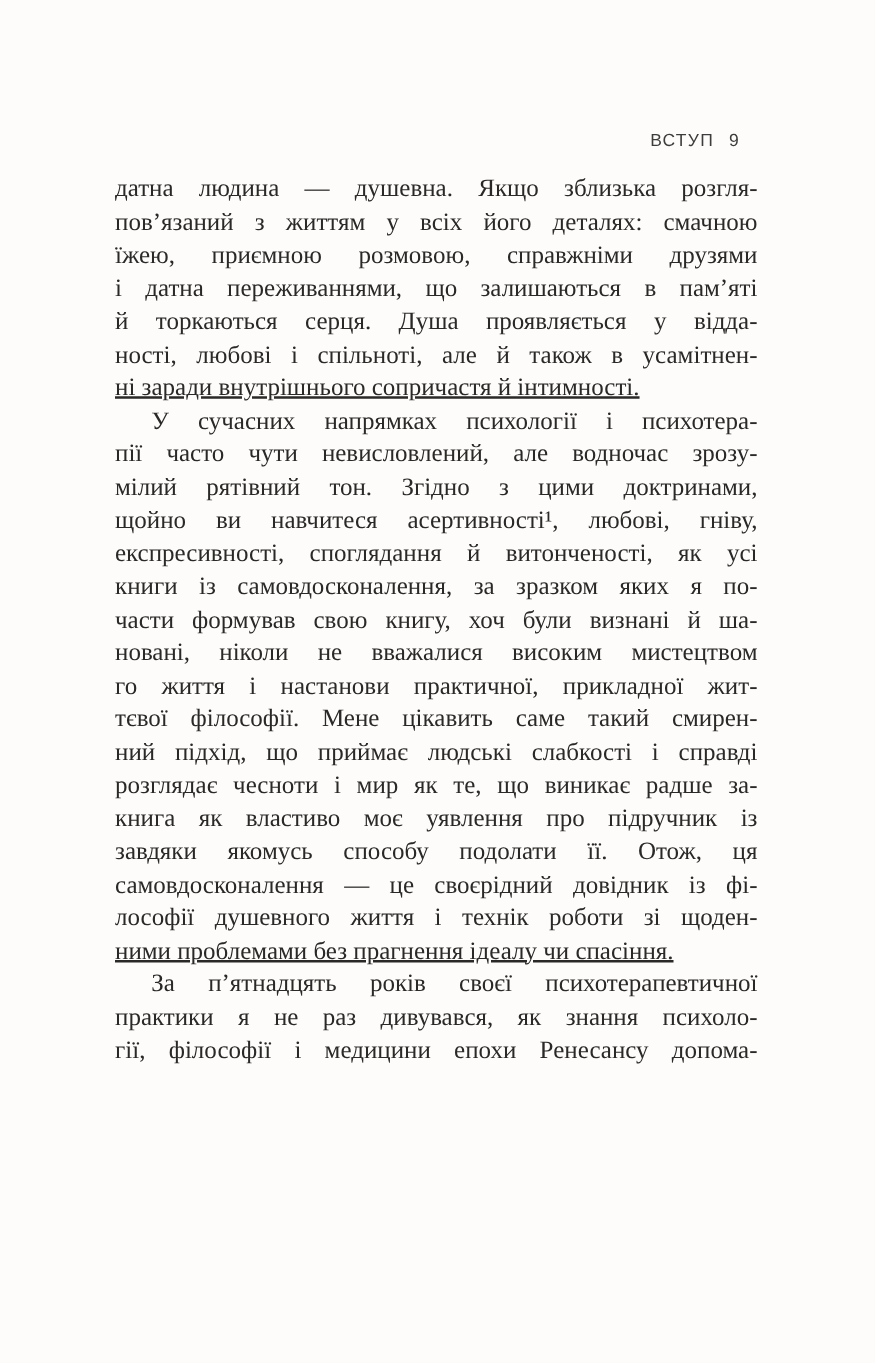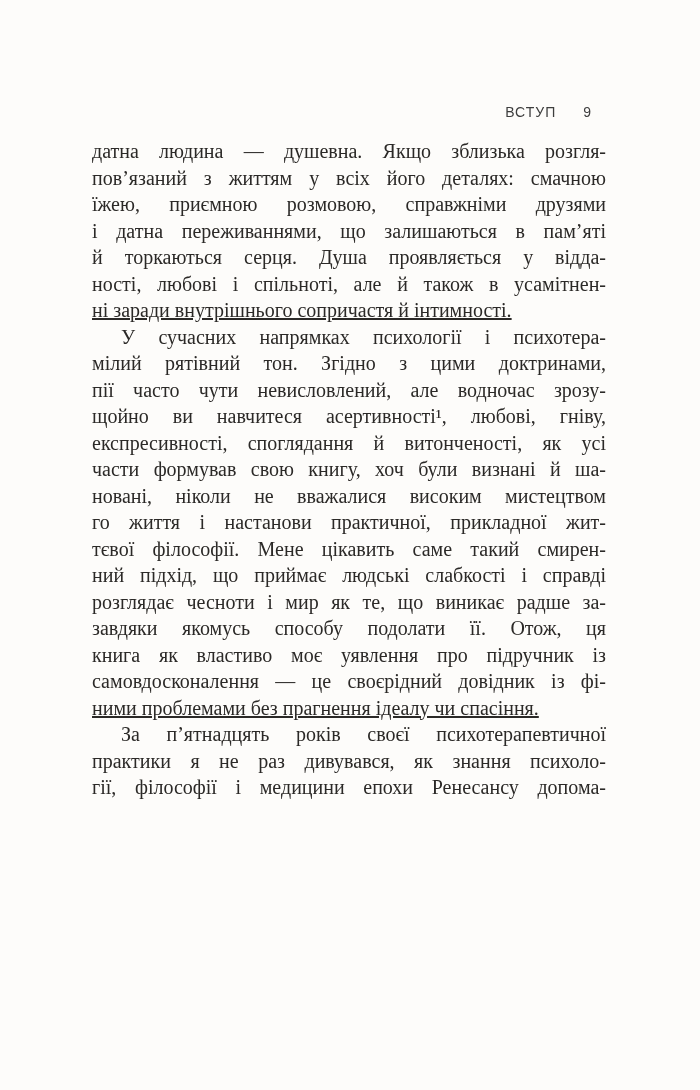--- a/index.html
+++ b/index.html
@@ -18,21 +18,21 @@
   .page{
     position:absolute;inset:0;
     background:var(--bg);
   }
   .running-header{
     position:absolute;
     top:104px;
     right:108px;
     display:flex;
     align-items:baseline;
-    column-gap:27px;
+    column-gap:12px;
     font-family:"Liberation Sans", sans-serif;
     font-size:14px;
     letter-spacing:1px;
     color:var(--header-ink);
   }
   .body-text{
     position:absolute;
     left:92px;
     top:138px;
     width:514px;
@@ -72,33 +72,35 @@
       <div class="line">пов’язаний з життям у всіх його деталях: смачною</div>
       <div class="line">їжею, приємною розмовою, справжніми друзями</div>
       <div class="line">і датна переживаннями, що залишаються в пам’яті</div>
       <div class="line">й торкаються серця. Душа проявляється у відда-</div>
       <div class="line">ності, любові і спільноті, але й також в усамітнен-</div>
       <div class="line last">ні заради внутрішнього сопричастя й інтимності.</div>
     </div>
 
     <div>
       <div class="line indent">У сучасних напрямках психології і психотера-</div>
+      <div class="line">пії часто чути невисловлений, але водночас зрозу-</div>
       <div class="line">мілий рятівний тон. Згідно з цими доктринами,</div>
-      <div class="line">пії часто чути невисловлений, але водночас зрозу-</div>
       <div class="line">щойно ви навчитеся асертивності¹, любові, гніву,</div>
       <div class="line">експресивності, споглядання й витонченості, як усі</div>
+      <div class="line">книги із самовдосконалення, за зразком яких я по-</div>
       <div class="line">части формував свою книгу, хоч були визнані й ша-</div>
       <div class="line">новані, ніколи не вважалися високим мистецтвом</div>
       <div class="line">го життя і настанови практичної, прикладної жит-</div>
       <div class="line">тєвої філософії. Мене цікавить саме такий смирен-</div>
       <div class="line">ний підхід, що приймає людські слабкості і справді</div>
       <div class="line">розглядає чесноти і мир як те, що виникає радше за-</div>
+      <div class="line">книга як властиво моє уявлення про підручник із</div>
       <div class="line">завдяки якомусь способу подолати її. Отож, ця</div>
-      <div class="line">книга як властиво моє уявлення про підручник із</div>
       <div class="line">самовдосконалення — це своєрідний довідник із фі-</div>
+      <div class="line">лософії душевного життя і технік роботи зі щоден-</div>
       <div class="line last">ними проблемами без прагнення ідеалу чи спасіння.</div>
     </div>
 
     <div>
       <div class="line indent">За п’ятнадцять років своєї психотерапевтичної</div>
       <div class="line">практики я не раз дивувався, як знання психоло-</div>
       <div class="line">гії, філософії і медицини епохи Ренесансу допома-</div>
     </div>
 
   </div>

